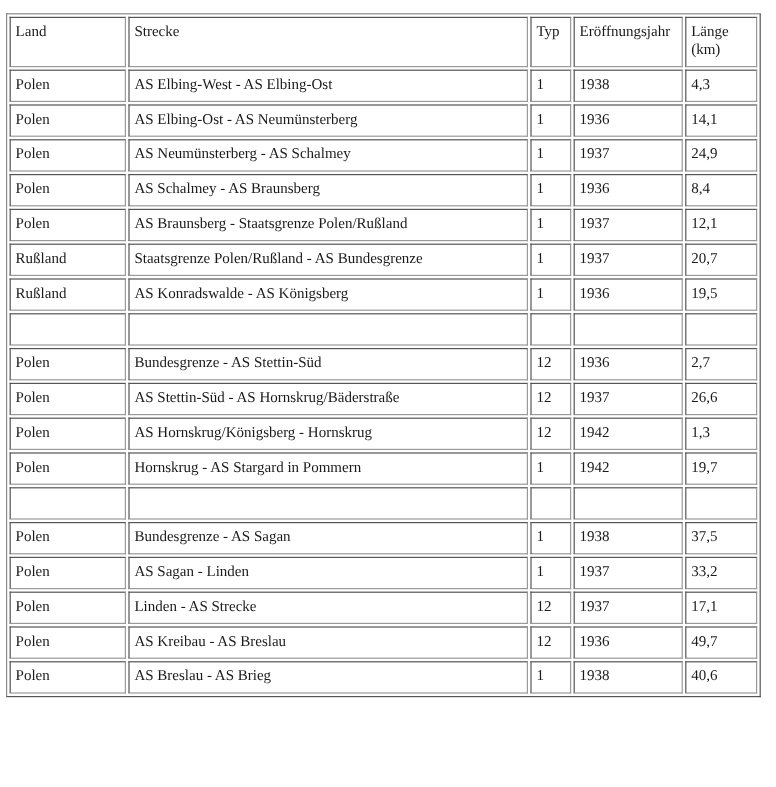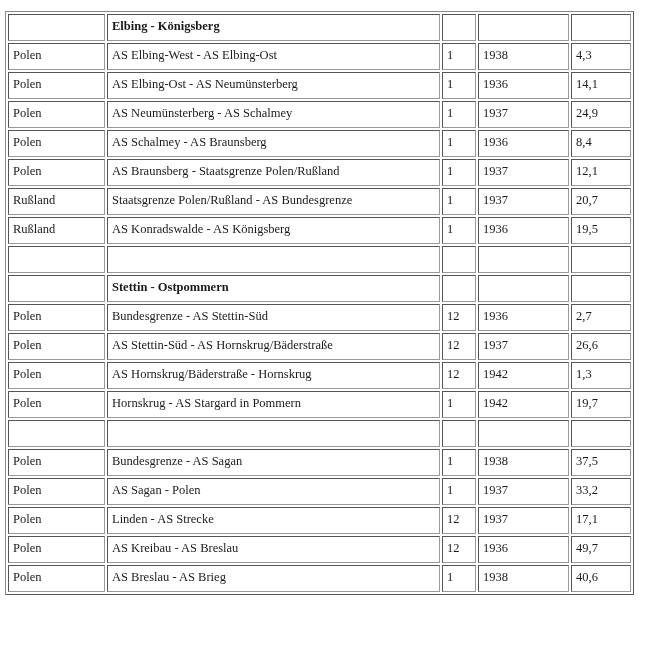--- a/index.html
+++ b/index.html
@@ -43,27 +43,27 @@
 
 <table class="routes">
   <colgroup>
     <col class="c-land">
       <col class="c-strecke">
       <col class="c-typ">
       <col class="c-jahr">
       <col class="c-laenge">
   </colgroup>
   <tbody id="tbody">
-  <tr class="section">
-        <td></td>
-        <td class="name">Elbing - Königsberg</td>
-        <td></td>
-        <td></td>
-        <td></td>
-      </tr>
+    <tr class="header">
+      <td>Land</td>
+      <td>Strecke</td>
+      <td>Typ</td>
+      <td>Eröffnungsjahr</td>
+      <td class="wrap">Länge (km)</td>
+    </tr>
       <tr>
         <td>Polen</td>
         <td>AS Elbing-West - AS Elbing-Ost</td>
         <td>1</td>
         <td>1938</td>
         <td>4,3</td>
       </tr>
       <tr>
         <td>Polen</td>
         <td>AS Elbing-Ost - AS Neumünsterberg</td>
@@ -106,44 +106,37 @@
         <td>1936</td>
         <td>19,5</td>
       </tr>
       <tr>
         <td></td>
         <td></td>
         <td></td>
         <td></td>
         <td></td>
       </tr>
-      <tr class="section">
-        <td></td>
-        <td class="name">Stettin - Ostpommern</td>
-        <td></td>
-        <td></td>
-        <td></td>
-      </tr>
       <tr>
         <td>Polen</td>
         <td>Bundesgrenze - AS Stettin-Süd</td>
         <td>12</td>
         <td>1936</td>
         <td>2,7</td>
       </tr>
       <tr>
         <td>Polen</td>
         <td>AS Stettin-Süd - AS Hornskrug/Bäderstraße</td>
         <td>12</td>
         <td>1937</td>
         <td>26,6</td>
       </tr>
       <tr>
         <td>Polen</td>
-        <td>AS Hornskrug/Bäderstraße - Hornskrug</td>
+        <td>AS Hornskrug/Königsberg - Hornskrug</td>
         <td>12</td>
         <td>1942</td>
         <td>1,3</td>
       </tr>
       <tr>
         <td>Polen</td>
         <td>Hornskrug - AS Stargard in Pommern</td>
         <td>1</td>
         <td>1942</td>
         <td>19,7</td>
@@ -157,21 +150,21 @@
       </tr>
       <tr>
         <td>Polen</td>
         <td>Bundesgrenze - AS Sagan</td>
         <td>1</td>
         <td>1938</td>
         <td>37,5</td>
       </tr>
       <tr>
         <td>Polen</td>
-        <td>AS Sagan - Polen</td>
+        <td>AS Sagan - Linden</td>
         <td>1</td>
         <td>1937</td>
         <td>33,2</td>
       </tr>
       <tr>
         <td>Polen</td>
         <td>Linden - AS Strecke</td>
         <td>12</td>
         <td>1937</td>
         <td>17,1</td>

